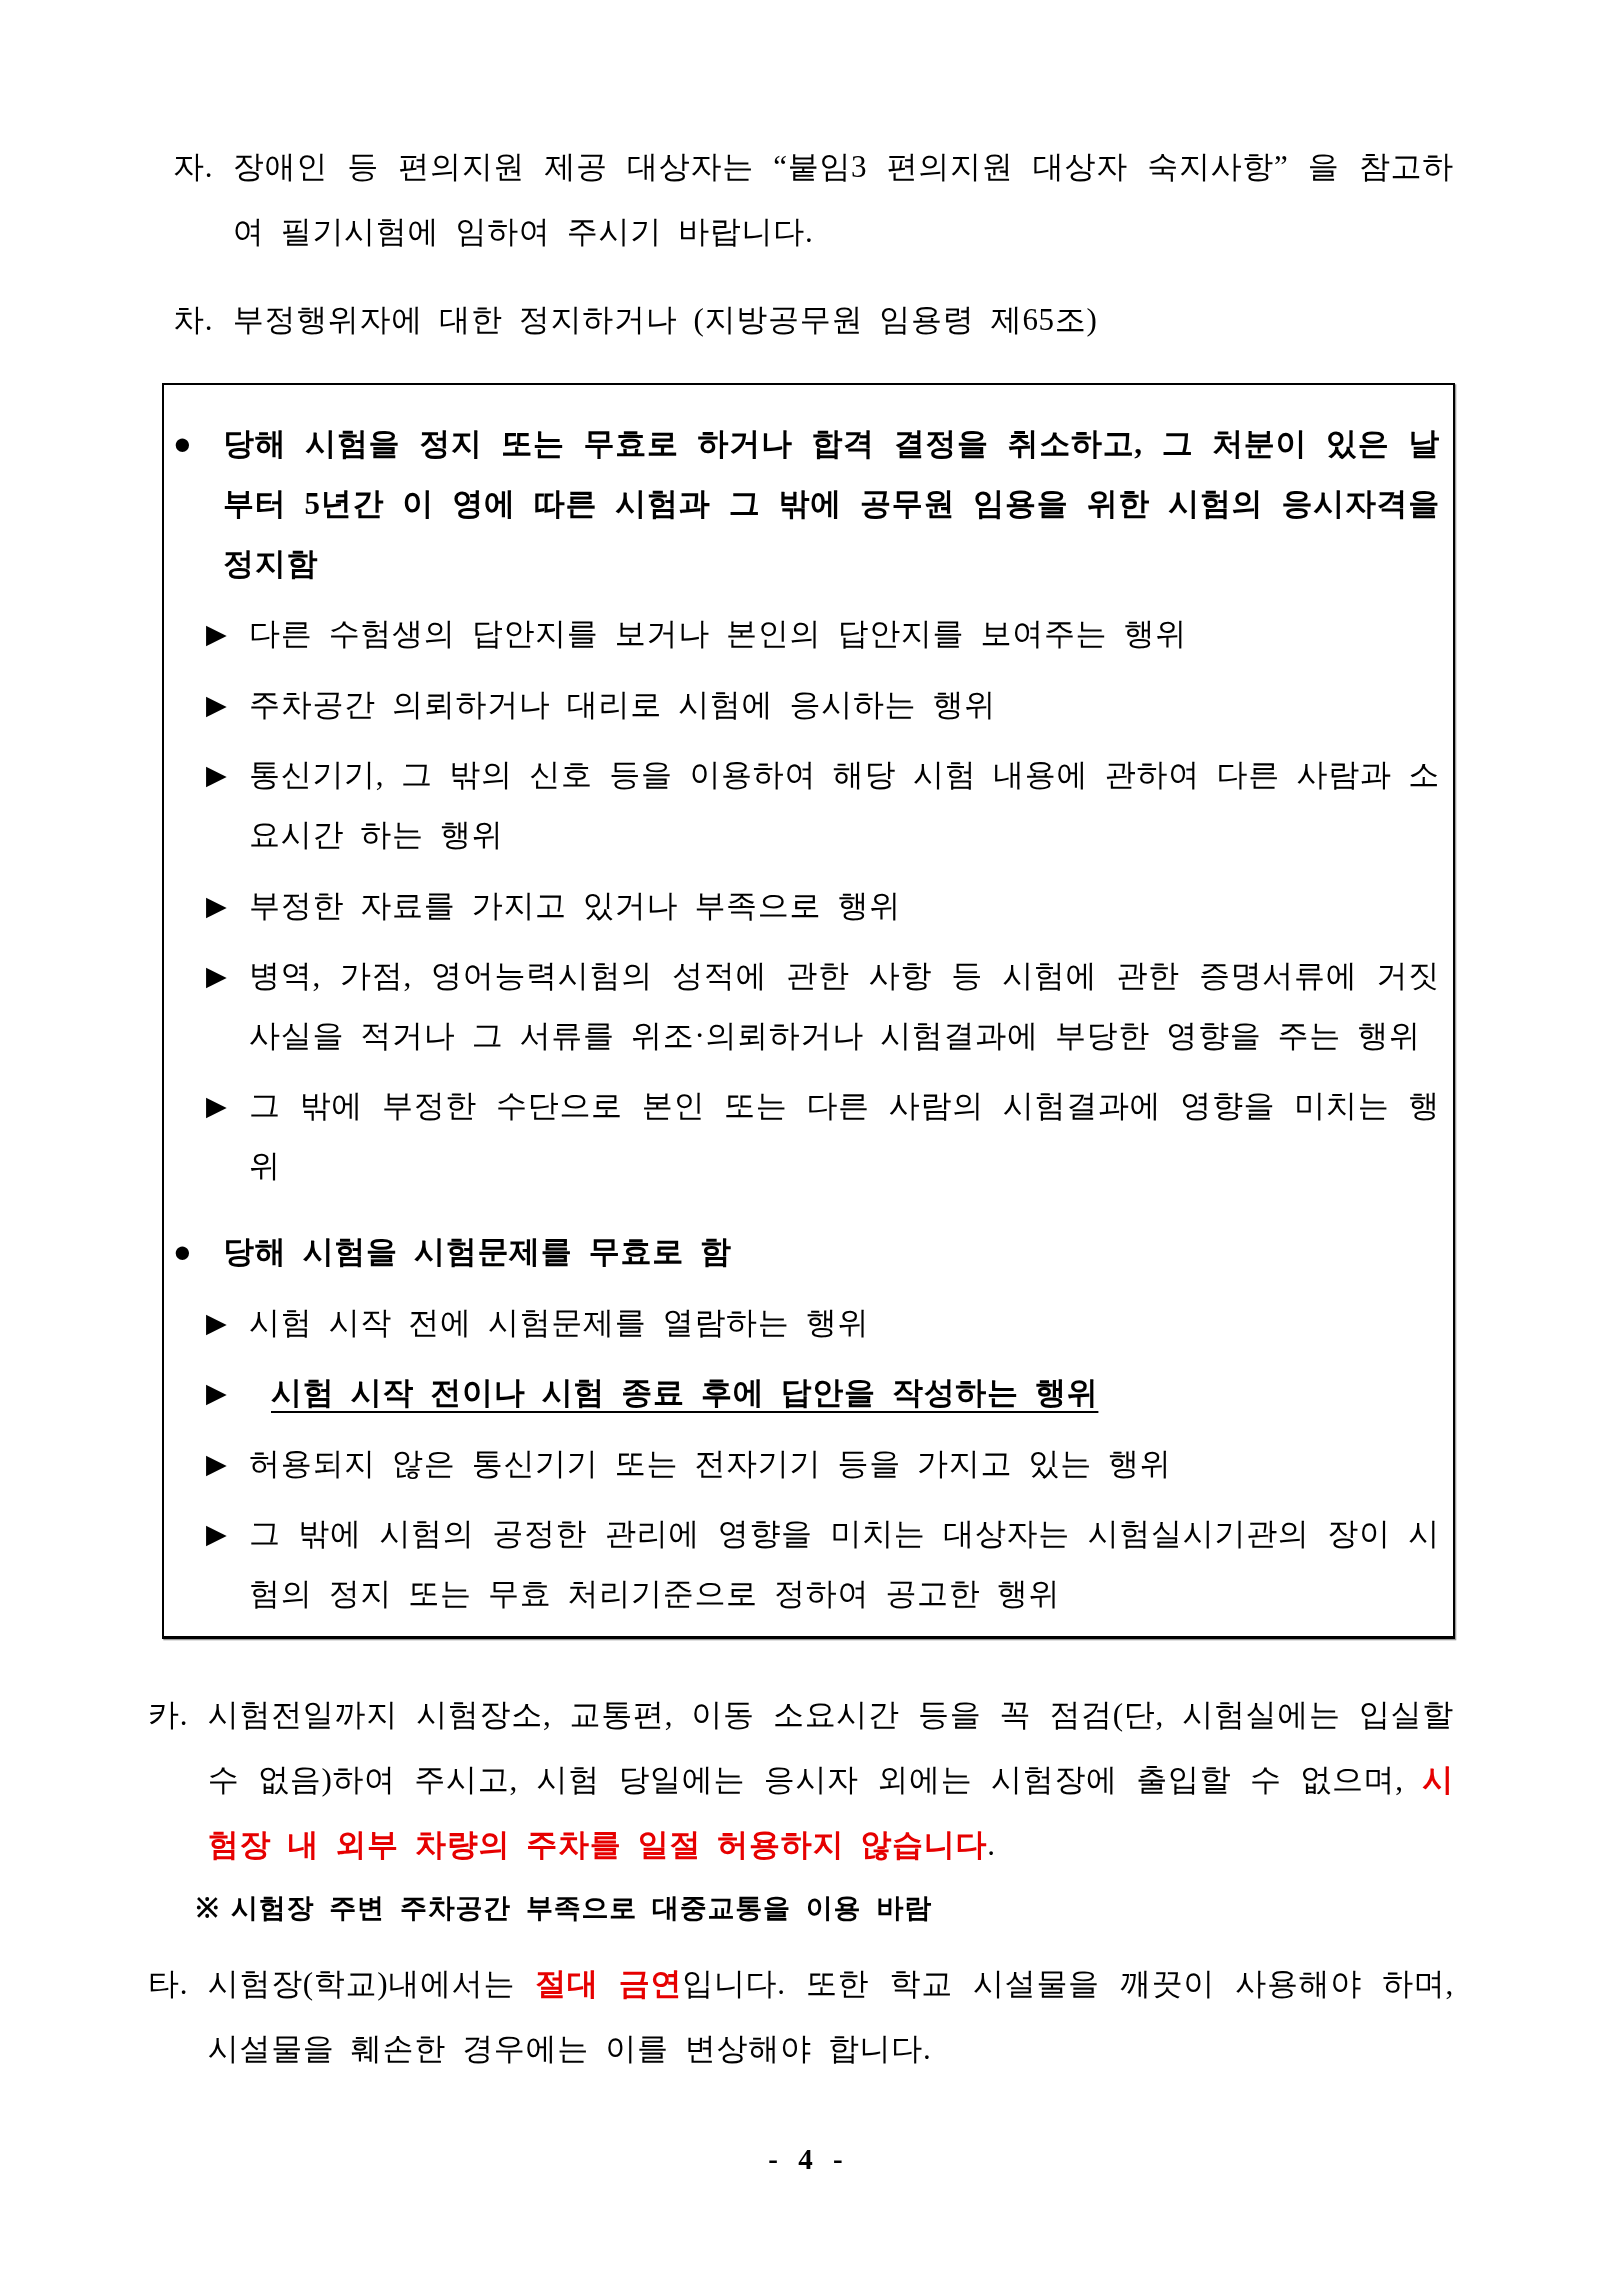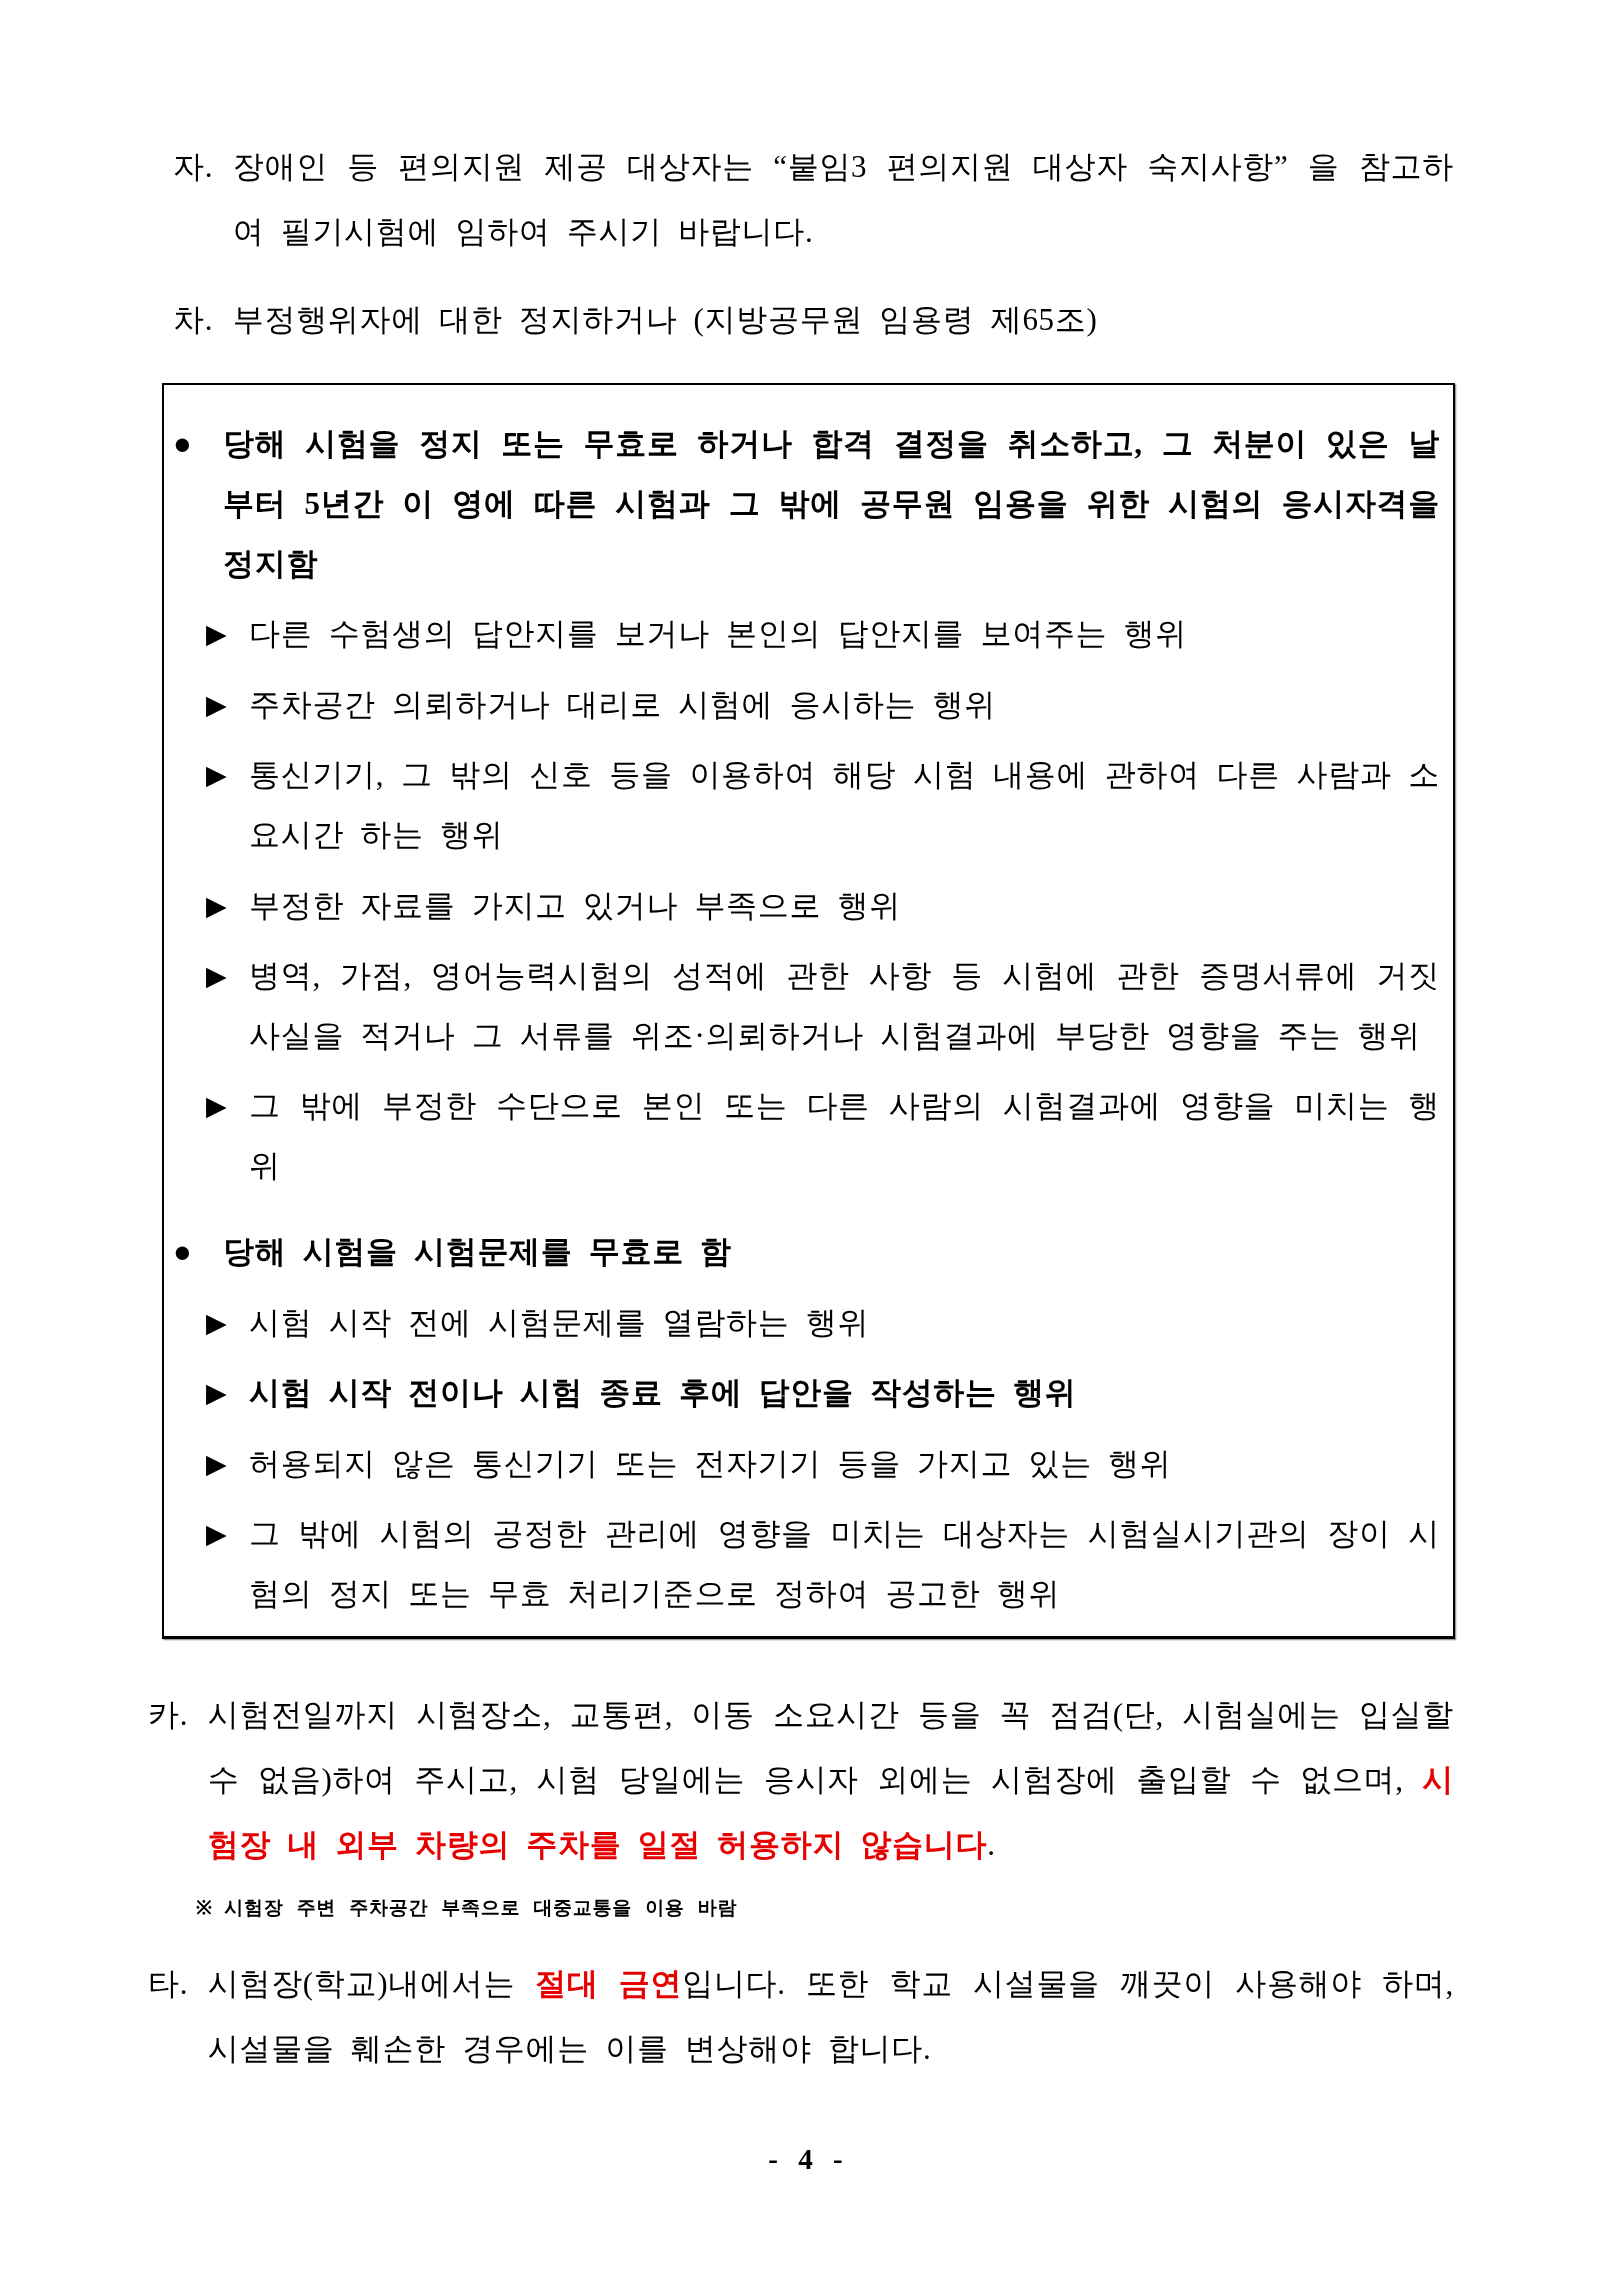--- a/index.html
+++ b/index.html
@@ -31,31 +31,33 @@
     line-height:60px;
   }
   .sec-heading { display:flex; font-weight:bold; text-align:justify; }
   .sec-heading .marker { flex:0 0 50px; }
   .sec2 { margin-top:26px; }
   .bullet { display:flex; margin-top:10.4px; padding-left:33px; text-align:justify; }
   .bullet .marker { flex:0 0 43px; font-size:27px; }
   .btext { flex:1 1 auto; min-width:0; }
   .emph .btext {
     font-weight:bold;
+    text-decoration:underline;
     text-decoration-thickness:2px;
     text-underline-offset:7.8px;
+    margin-left:22px;
   }
 
   .item-ka { margin:43px 162px 0 148px; }
   .item-ta { margin:17px 162px 0 148px; }
   .red { color:#e60000; font-weight:bold; }
 
   .note {
     margin:5.2px 162px 0 196px;
-    font-size:19px;
+    font-size:27px;
     font-weight:bold;
     line-height:52px;
     letter-spacing:0.7px;
   }
   .note .ref-mark { padding-right:11.7px; }
 
   .page-number {
     position:absolute; left:0; right:0; bottom:108px;
     text-align:center;
     font-weight:bold;

